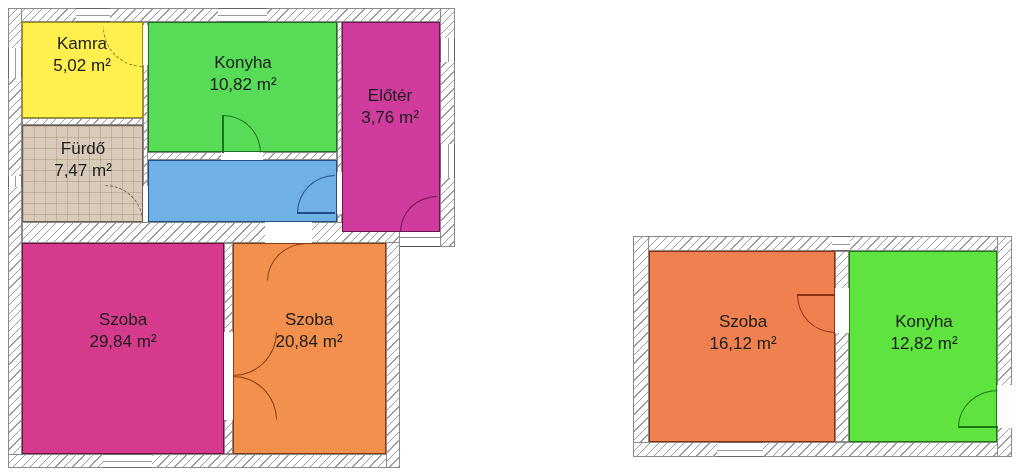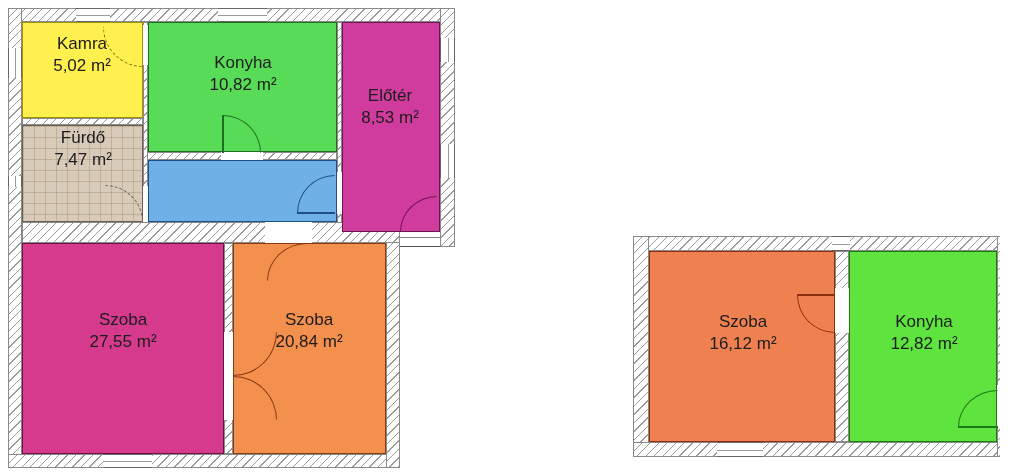--- a/index.html
+++ b/index.html
@@ -1,18 +1,19 @@
 <!DOCTYPE html>
 <html><head>
 <meta charset="utf-8">
 <style>
   html,body{margin:0;padding:0;background:#ffffff;}
   #canvas{
     position:relative;width:1000px;height:476px;background:#ffffff;overflow:hidden;
     font-family:"Liberation Sans","DejaVu Sans",sans-serif;
+    padding-left:22px;
   }
   .wall{
     position:absolute;box-sizing:border-box;
     background:repeating-linear-gradient(135deg,#ffffff 0px,#ffffff 5px,#9a9a9a 5px,#9a9a9a 6px);
     border:1px solid #8a8a8a;
   }
   .opening{position:absolute;background:#ffffff;}
   .window-h{position:absolute;background:#ffffff;border-top:1px solid #666;border-bottom:1px solid #666;box-sizing:border-box;}
   .window-h::after{content:"";position:absolute;left:0;right:0;top:50%;border-top:1px solid #9a9a9a;}
   .window-v{position:absolute;background:#ffffff;border-left:1px solid #666;border-right:1px solid #666;box-sizing:border-box;}
@@ -108,29 +109,29 @@
   <div class="room-label" style="left:82px;top:33px">
     <div>Kamra</div>
     <div>5,02 m²</div>
   </div>
   <div class="room-label" style="left:243px;top:52px">
     <div>Konyha</div>
     <div>10,82 m²</div>
   </div>
   <div class="room-label" style="left:390px;top:85px">
     <div>Előtér</div>
-    <div>8,53 m²</div>
+    <div>3,76 m²</div>
   </div>
-  <div class="room-label" style="left:83px;top:127px">
+  <div class="room-label" style="left:83px;top:138px">
     <div>Fürdő</div>
     <div>7,47 m²</div>
   </div>
   <div class="room-label" style="left:123px;top:309px">
     <div>Szoba</div>
-    <div>27,55 m²</div>
+    <div>29,84 m²</div>
   </div>
   <div class="room-label" style="left:309px;top:309px">
     <div>Szoba</div>
     <div>20,84 m²</div>
   </div>
   <div class="room-label" style="left:743px;top:311px">
     <div>Szoba</div>
     <div>16,12 m²</div>
   </div>
   <div class="room-label" style="left:924px;top:311px">

